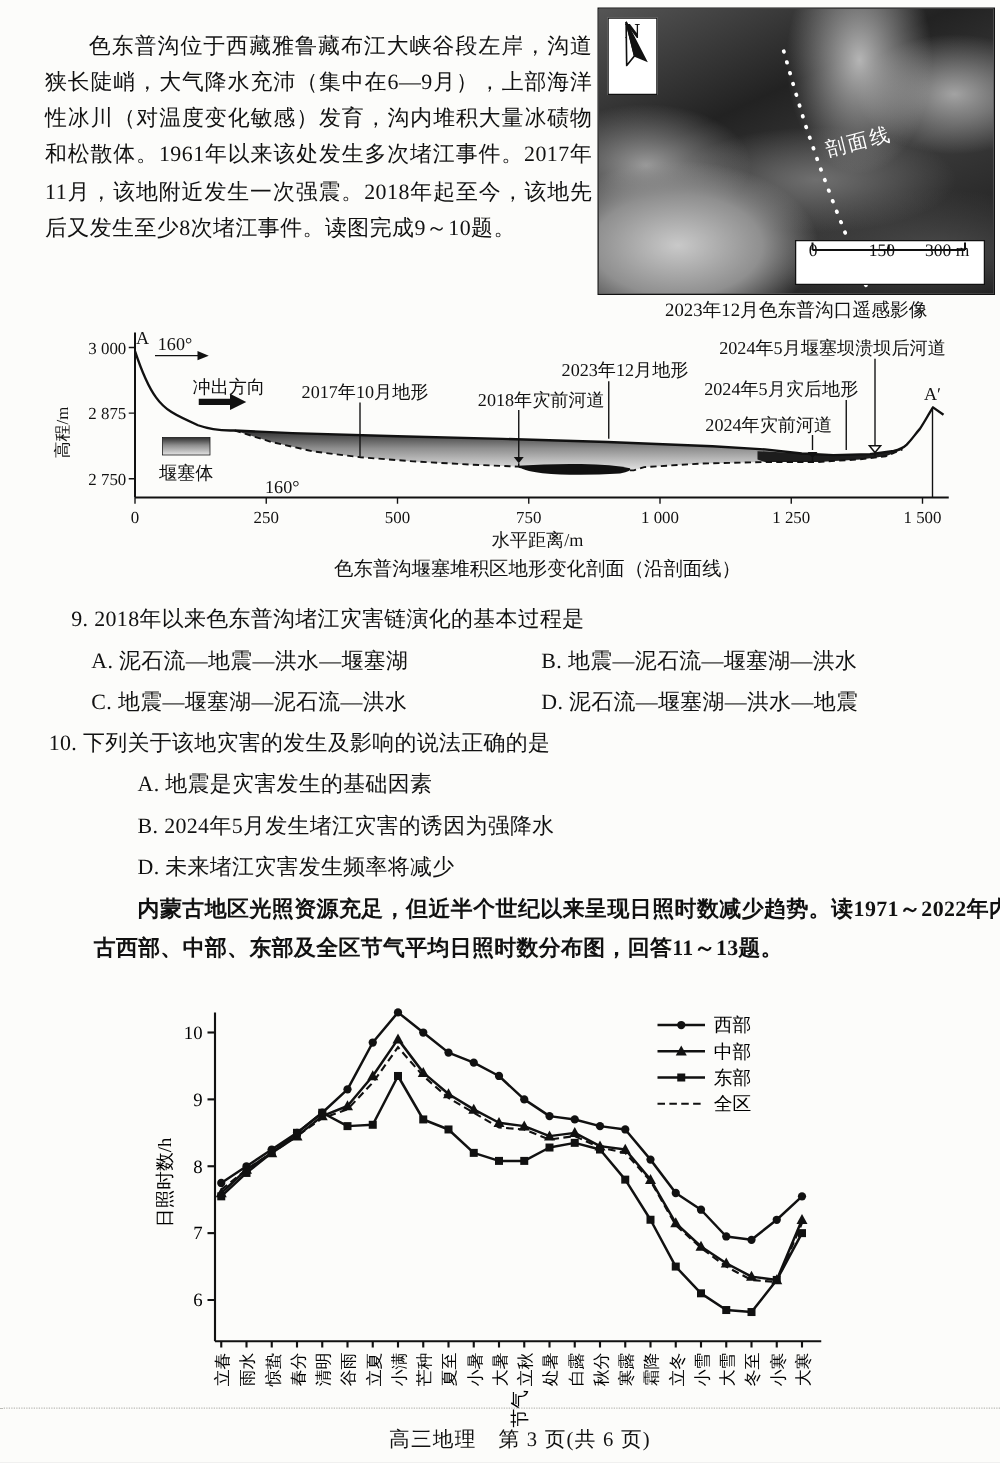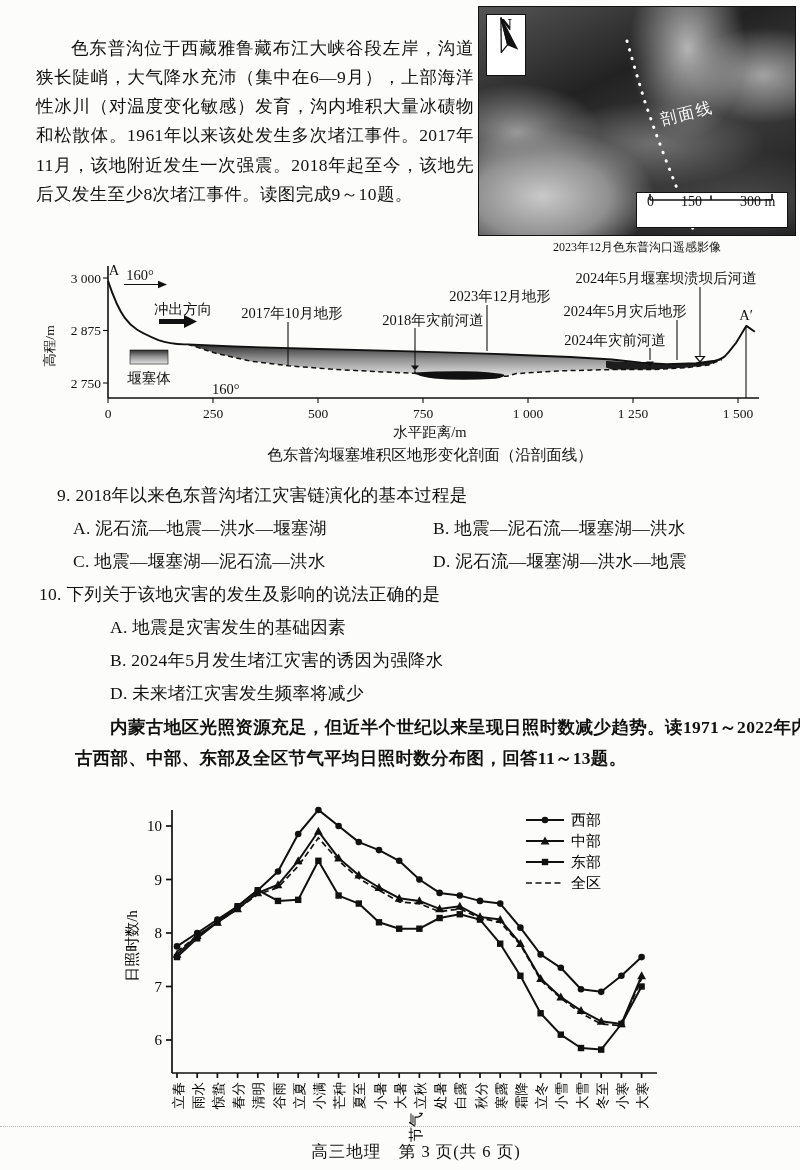--- a/index.html
+++ b/index.html
@@ -1,37 +1,37 @@
 <!DOCTYPE html>
 <html><head>
 <meta charset="utf-8">
 <style>
   html,body{margin:0;padding:0;background:#e8e8e6;}
   .page{position:relative;width:800px;height:1170px;margin:0 auto;background:#fcfcfa;
         font-family:"Liberation Serif","DejaVu Serif",serif;color:#111;overflow:hidden;}
   
-  .passage1{position:absolute;left:36px;top:16px;width:438px;font-size:17.5px;line-height:29.3px;
+  .passage1{position:absolute;left:36px;top:4px;width:438px;font-size:17.5px;line-height:29.3px;
             text-align:justify;text-indent:2em;letter-spacing:.4px;}
   
   .sat{position:absolute;left:478px;top:6px;width:318px;height:230px;border:1.5px solid #111;box-sizing:border-box;
        background:
          radial-gradient(ellipse 150px 90px at 20% 83%, #c9c9c9 0%, #8f8f8f 45%, rgba(60,60,60,0) 75%),
          radial-gradient(ellipse 120px 70px at 12% 55%, #9a9a9a 0%, rgba(90,90,90,0) 70%),
          radial-gradient(ellipse 90px 140px at 66% 18%, #b5b5b5 0%, rgba(120,120,120,0) 65%),
          radial-gradient(ellipse 130px 80px at 90% 30%, #a3a3a3 0%, rgba(100,100,100,0) 60%),
          radial-gradient(ellipse 160px 60px at 55% 60%, #6f6f6f 0%, rgba(70,70,70,0) 70%),
          radial-gradient(ellipse 200px 70px at 85% 85%, #4a4a4a 0%, rgba(40,40,40,0) 70%),
          linear-gradient(155deg,#555 0%,#222 35%,#3c3c3c 60%,#161616 100%);}
   .sat svg{position:absolute;left:0;top:0;}
   .northbox{position:absolute;left:7px;top:7px;width:40px;height:62px;background:#fff;border:1.5px solid #111;box-sizing:border-box;}
   .northbox .n{display:block;text-align:center;font-size:17px;font-weight:bold;line-height:20px;}
   .scalebox{position:absolute;right:7px;bottom:7px;width:152px;height:36px;background:#fff;border:1.5px solid #111;box-sizing:border-box;}
   .scalebox .nums{position:absolute;left:0;top:1px;width:100%;font-size:14px;}
   .scalebox .nums span{position:absolute;}
-  .sat-caption{position:absolute;left:478px;top:239px;width:318px;text-align:center;font-size:12px;}
+  .sat-caption{position:absolute;left:478px;top:239px;width:318px;text-align:center;font-size:15px;}
   
   .xsec{position:absolute;left:40px;top:260px;}
   .xsec text{font-size:14.5px;fill:#111;}
   .xsec .small{font-size:13.5px;}
   .xsec .cap{font-size:15.5px;}
   .axl{stroke:#111;stroke-width:1.6;fill:none;}
   .thin{stroke:#111;stroke-width:1.1;fill:none;}
   .terr{stroke:#111;stroke-width:1.9;fill:none;stroke-linejoin:round;}
   .dash{stroke:#111;stroke-width:1.5;fill:none;stroke-dasharray:5 3.4;}
   
@@ -73,21 +73,21 @@
       <svg width="37" height="38" viewBox="0 0 37 38">
         <g transform="rotate(-14 18 19)">
           <polygon points="18,2 18,30 10,36" fill="#fff" stroke="#111" stroke-width="1.3"></polygon>
           <polygon points="18,2 18,30 26,36" fill="#111" stroke="#111" stroke-width="1.3"></polygon>
         </g>
       </svg>
     </div>
     <div class="scalebox">
       <div class="nums">
         <span style="left:10px;">0</span>
-        <span style="left:44px;">150</span>
+        <span style="left:58px;">150</span>
         <span style="left:103px;">300 m</span>
       </div>
       <svg width="148" height="14" viewBox="0 0 148 14" style="position:absolute;left:0;bottom:1px;">
         <line x1="13" y1="7" x2="135" y2="7" stroke="#111" stroke-width="1.6"></line>
         <line x1="13" y1="7" x2="13" y2="1" stroke="#111" stroke-width="1.6"></line>
         <line x1="74" y1="7" x2="74" y2="2.5" stroke="#111" stroke-width="1.6"></line>
         <line x1="135" y1="7" x2="135" y2="1" stroke="#111" stroke-width="1.6"></line>
       </svg>
     </div>
   </div>

